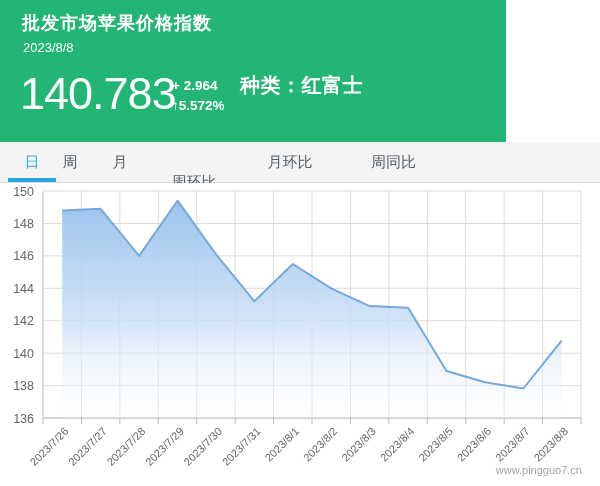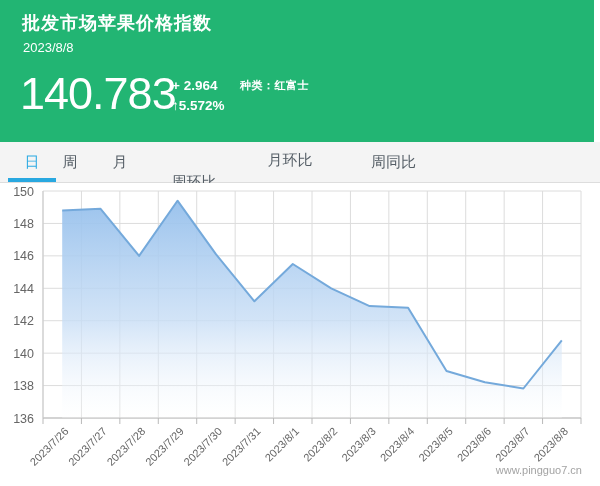--- a/index.html
+++ b/index.html
@@ -6,35 +6,35 @@
   html,body { width:600px; height:486px; }
   body {
     font-family:"Liberation Sans", sans-serif;
     background:#ffffff;
     position:relative;
     overflow:hidden;
   }
   .app { position:absolute; inset:0; }
 
   
-  .hdr { position:absolute; left:0; top:0; width:594px; height:142px; background:#22b573; color:#fff; }
+  .hdr { position:absolute; left:0; top:0; width:506px; height:142px; background:#22b573; color:#fff; }
   .hdr-title { position:absolute; left:22px; top:11px; font-size:18px; font-weight:bold; letter-spacing:1px; }
   .hdr-date  { position:absolute; left:23px; top:40px; font-size:13px; }
   .big-num   { position:absolute; left:20px; top:68px; font-size:45px; font-weight:400; letter-spacing:-1px; }
   .chg       { position:absolute; left:172px; top:76px; font-size:13.5px; line-height:20px;font-weight:bold; }
-  .meta      { position:absolute; left:240px; top:74px; font-size:11px; line-height:22px; font-weight:bold; letter-spacing:0.5px; }
+  .meta      { position:absolute; left:240px; top:74px; font-size:20px; line-height:22px; font-weight:bold; letter-spacing:0.5px; }
 
   
   .tabs { position:absolute; left:0; top:142px; width:600px; height:41px; background:#f4f4f4; border-bottom:1px solid #dddddd; }
   .tab  { position:absolute; top:0; height:40px; line-height:40px; text-align:center; font-size:15px; color:#555e66; cursor:pointer; }
   .tab:nth-child(1){ left:8px;   width:48px; }
   .tab:nth-child(2){ left:52px;  width:36px; }
   .tab:nth-child(3){ left:102px; width:36px; }
   .tab:nth-child(4){ left:160px; width:68px;margin-top:20px; }
-  .tab:nth-child(5){ left:256px; width:68px;font-family:Liberation Mono, monospace; }
+  .tab:nth-child(5){ left:256px; width:68px; }
   .tab:nth-child(6){ left:348px; width:68px;text-align:right; }
   .tab:nth-child(7){ left:443px; width:68px; }
   .tab.active { color:#2fabe3; }
   .tab.active::after { content:""; position:absolute; left:0; right:0; bottom:0; height:4px; background:#29a8e0; }
 
   
   .chart { position:absolute; left:0; top:183px; width:600px; height:303px; background:#fff; }
   svg text { font-family:"Liberation Sans", sans-serif; }
   .watermark { position:absolute; right:18px; top:281px; font-size:11px; color:#a3a3a3; }
 </style>

